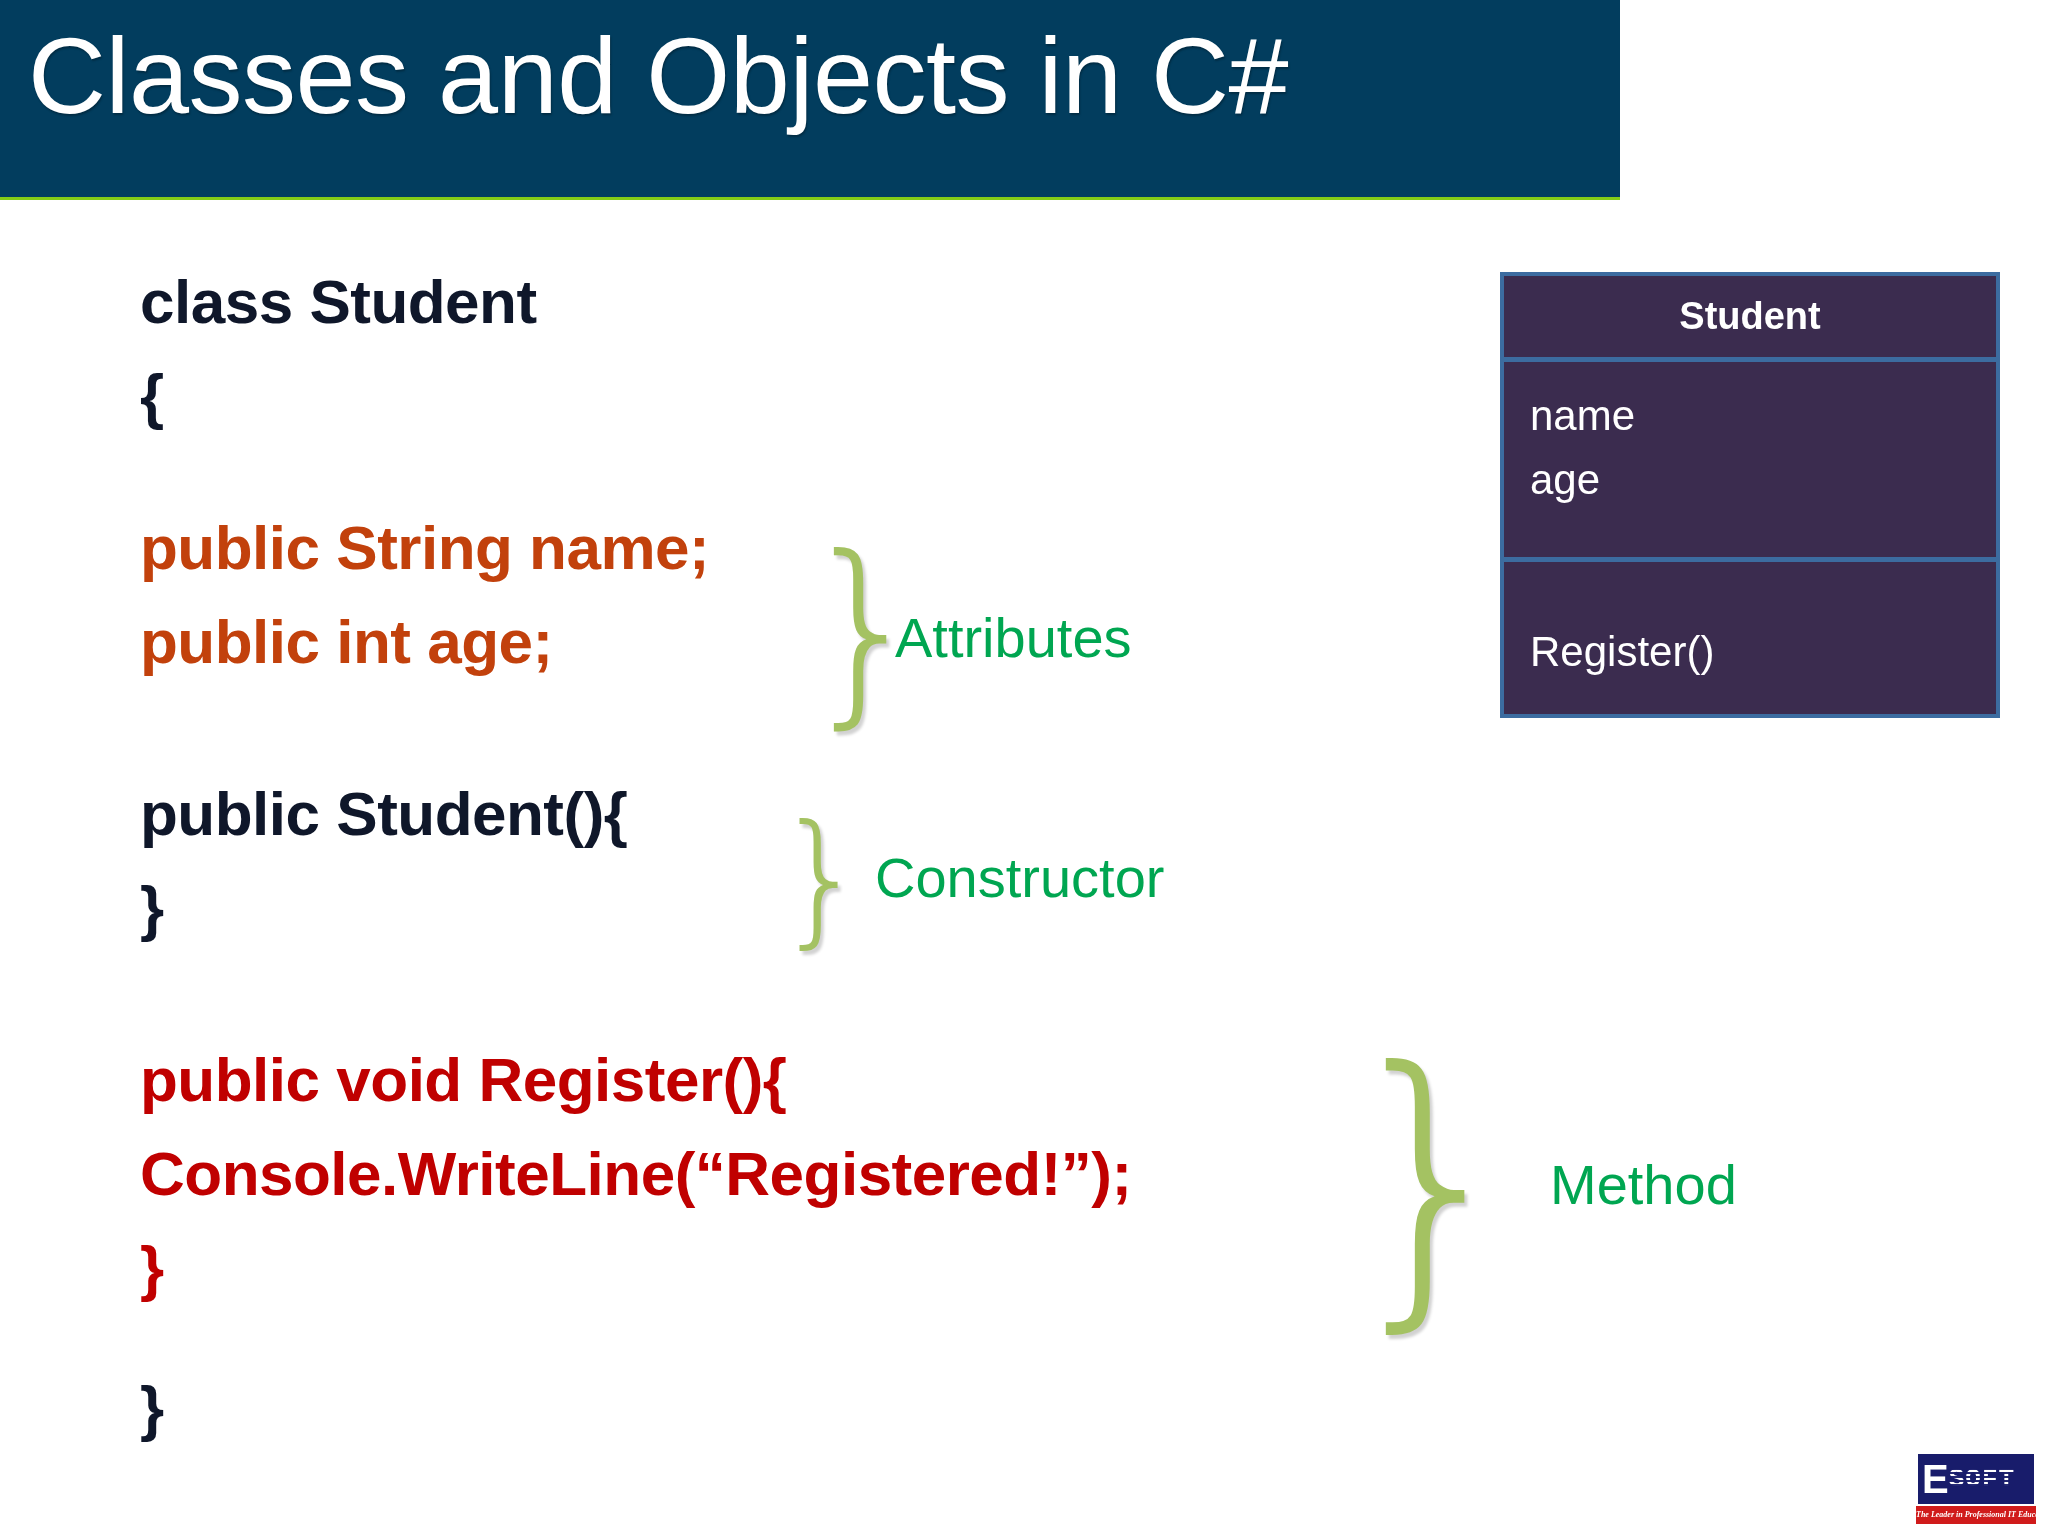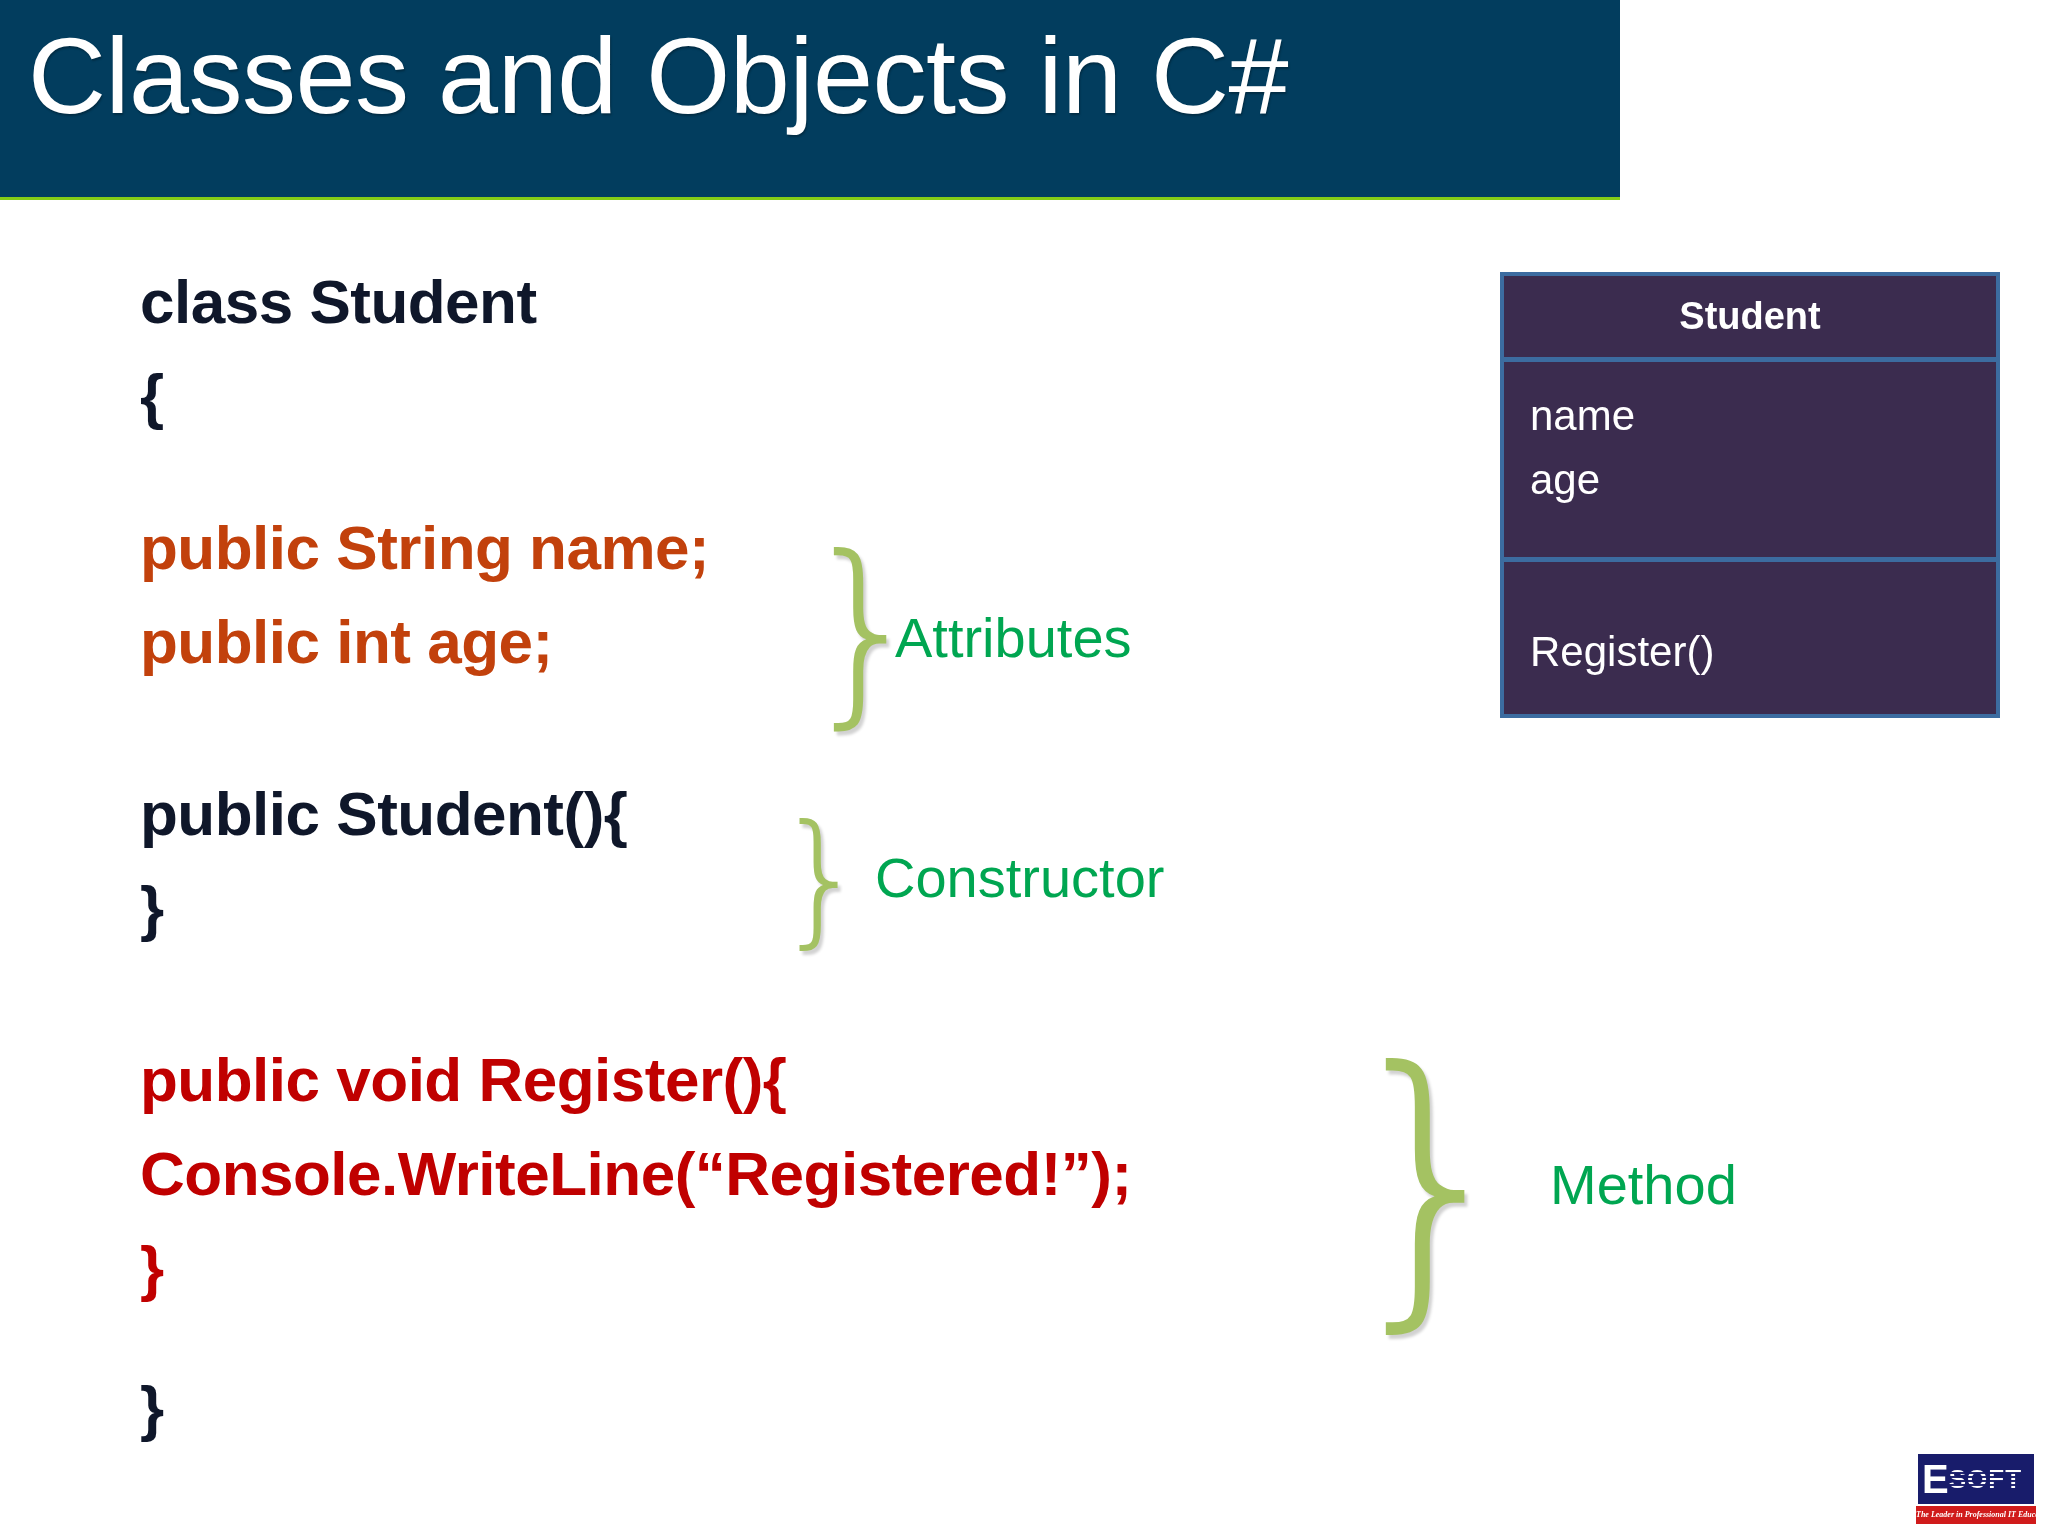--- a/index.html
+++ b/index.html
@@ -157,21 +157,21 @@
     line-height: 40px;
     font-family: "Liberation Sans", sans-serif;
   }
   .esoft-soft {
     color: #FFFFFF;
     font-weight: bold;
     font-size: 26px;
     line-height: 26px;
     letter-spacing: 1px;
     position: relative;
-    font-family: Liberation Sans, sans-serif;
+    font-family: Liberation Mono, monospace;
   }
   .esoft-soft::after {
     content: "";
     position: absolute;
     left: 0; right: 0; top: 0; bottom: 0;
     background: repeating-linear-gradient(
       to bottom,
       rgba(24,28,107,0) 0px,
       rgba(24,28,107,0) 2px,
       rgba(24,28,107,0.95) 2px,

